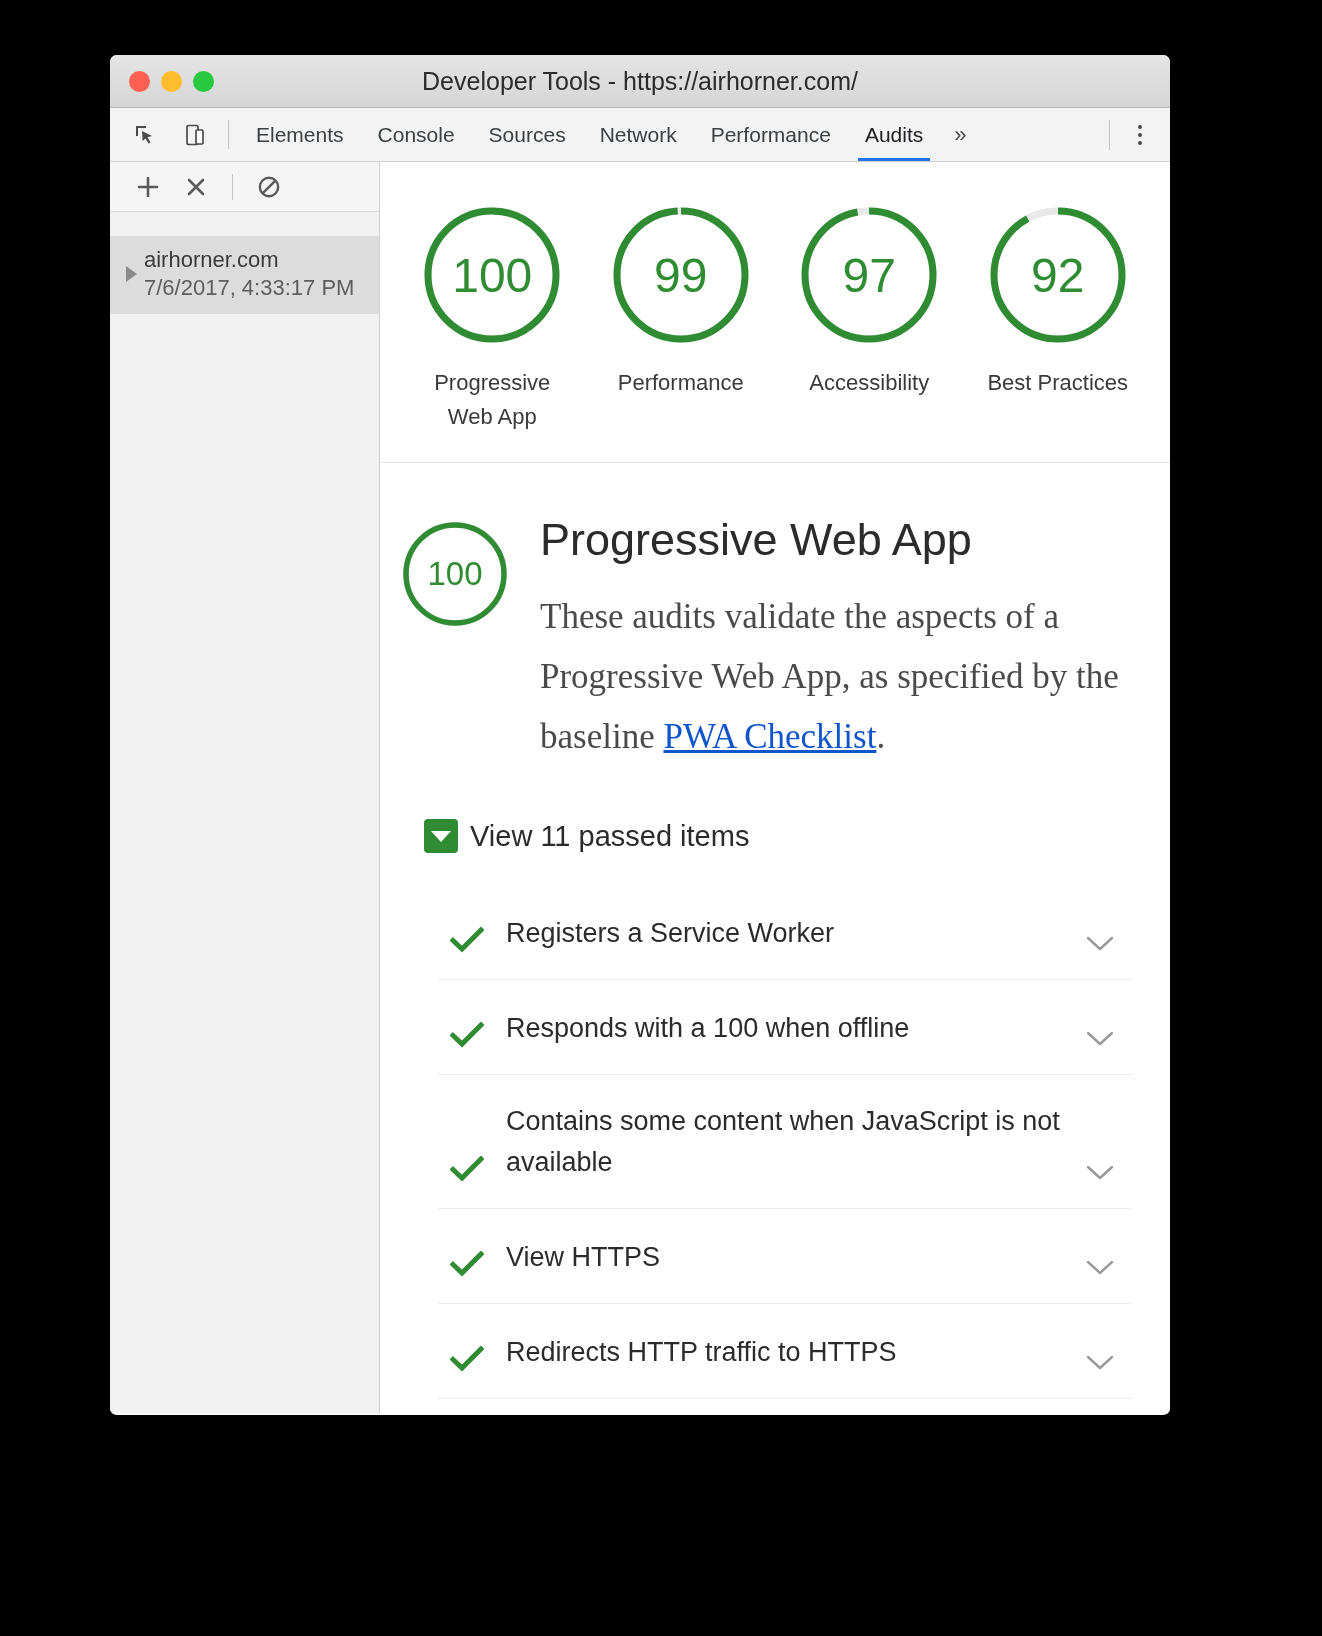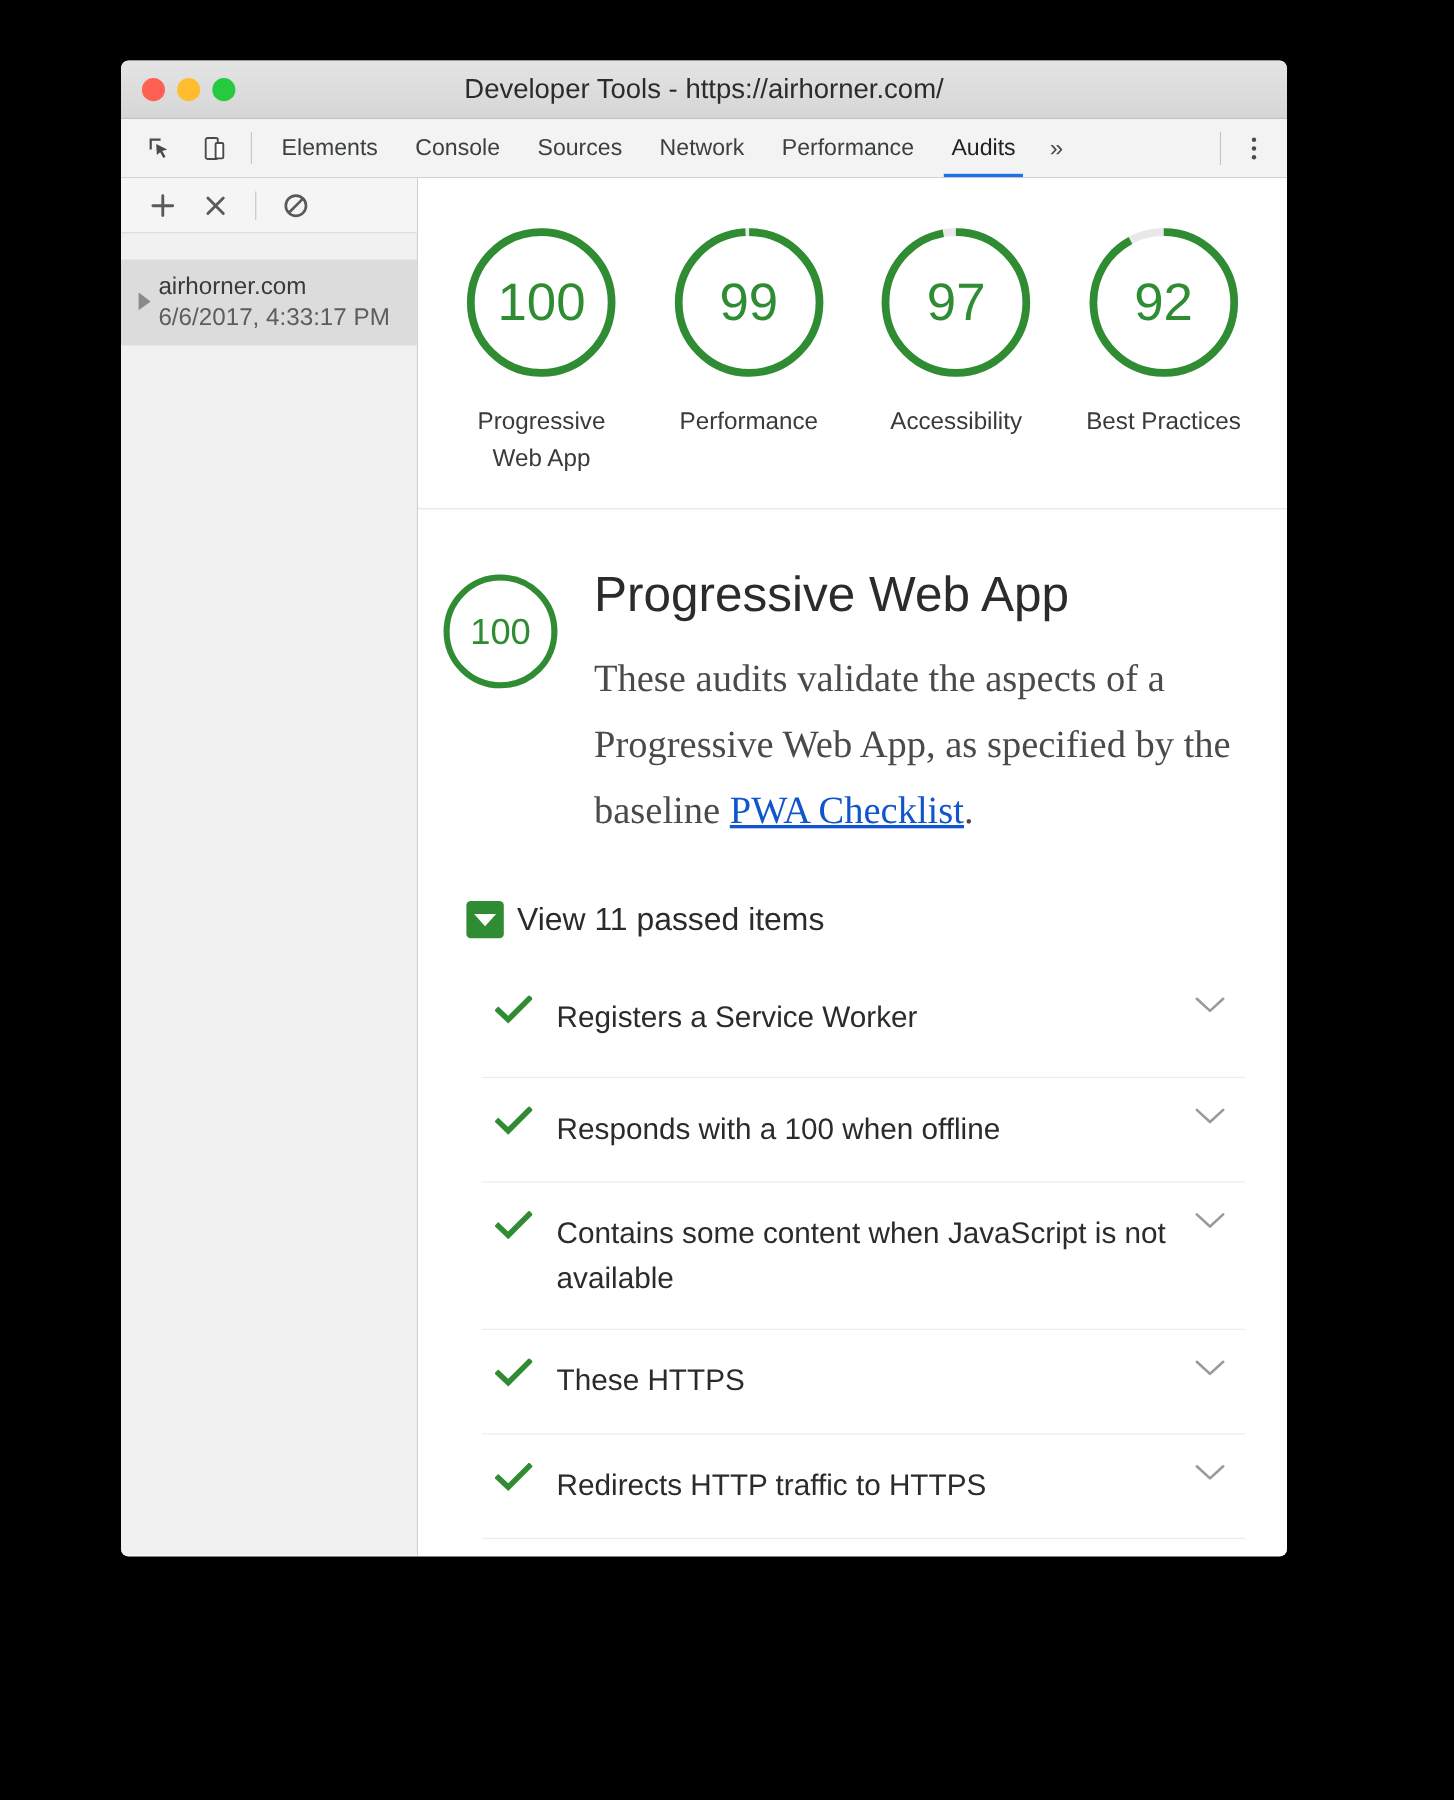--- a/index.html
+++ b/index.html
@@ -334,21 +334,21 @@
     font-size: 29px;
     color: #2b2b2b;
   }
 
   
   .audits {
     margin: 32px 14px 0 38px;
   }
   .audit-row {
     display: flex;
-    align-items: flex-start;
+    align-items: flex-end;
     gap: 22px;
     padding: 26px 8px 26px 12px;
     border-bottom: 1px solid #ececec;
     cursor: pointer;
     min-height: 95px;
   }
   .audit-row:first-child { padding-top: 20px; }
   .check {
     width: 34px;
     flex-shrink: 0;
@@ -456,21 +456,21 @@
             </svg>
           </div>
         </div>
 
         <div class="run-item">
           <div class="disclosure">
             <div class="tri"></div>
           </div>
           <div class="run-text">
             <div class="run-name">airhorner.com</div>
-            <div class="run-date">6/6/2017, 4:33:17 PM</div>
+            <div class="run-date">7/6/2017, 4:33:17 PM</div>
           </div>
         </div>
       </div>
 
       <div class="main">
 
         <div class="scores">
 
           <div class="score-col">
             <div class="gauge">
@@ -583,21 +583,21 @@
                 </svg>
               </div>
             </div>
 
             <div class="audit-row">
               <div class="check">
                 <svg width="34" height="26" viewBox="0 0 34 26">
                   <path d="M3 13.5 L12 22 L31 3" fill="none" stroke="#2f8c33" stroke-width="5" stroke-linecap="square"></path>
                 </svg>
               </div>
-              <div class="audit-text">These HTTPS</div>
+              <div class="audit-text">View HTTPS</div>
               <div class="chev">
                 <svg width="30" height="18" viewBox="0 0 30 18">
                   <path d="M3 3 L15 14 L27 3" fill="none" stroke="#9a9a9a" stroke-width="2.4" stroke-linecap="round" stroke-linejoin="round"></path>
                 </svg>
               </div>
             </div>
 
             <div class="audit-row">
               <div class="check">
                 <svg width="34" height="26" viewBox="0 0 34 26">

